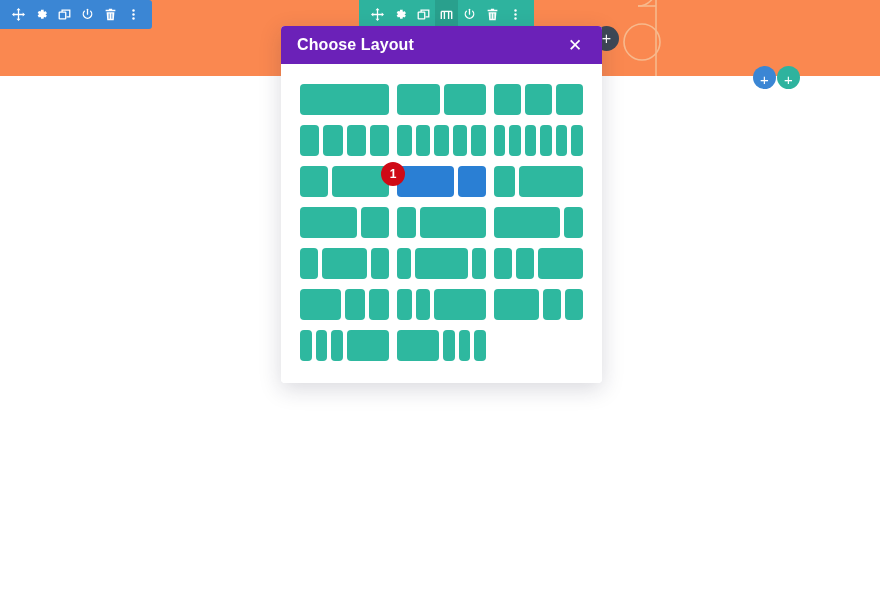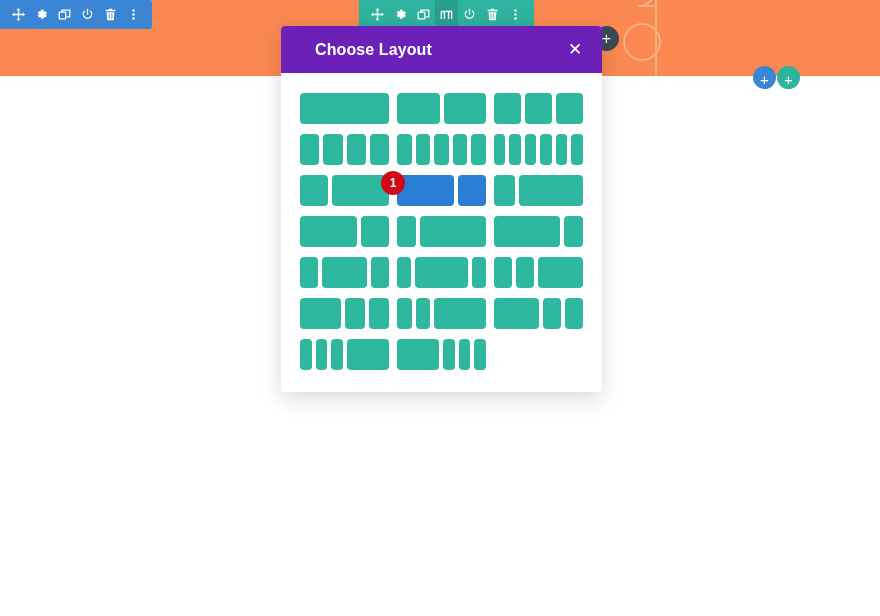--- a/index.html
+++ b/index.html
@@ -83,24 +83,24 @@
     position: absolute;
     left: 281px; top: 26px;
     width: 321px;
     background: #ffffff;
     border-radius: 4px;
     box-shadow: 0 6px 22px rgba(28,30,60,0.17);
     overflow: hidden;
     z-index: 20;
   }
   .modal-header {
-    height: 47px;
+    height: 38px;
     background: #6b21b8;
     display: flex; align-items: center; justify-content: space-between;
-    padding: 0 18px 0 34px;
+    padding: 0 18px 0 16px;
   }
   .modal-title {
     color: #ffffff;
     font-size: 16px;
     font-weight: bold;
     letter-spacing: 0.1px;
   }
   .modal-close {
     color: #ffffff;
     font-size: 17px;

